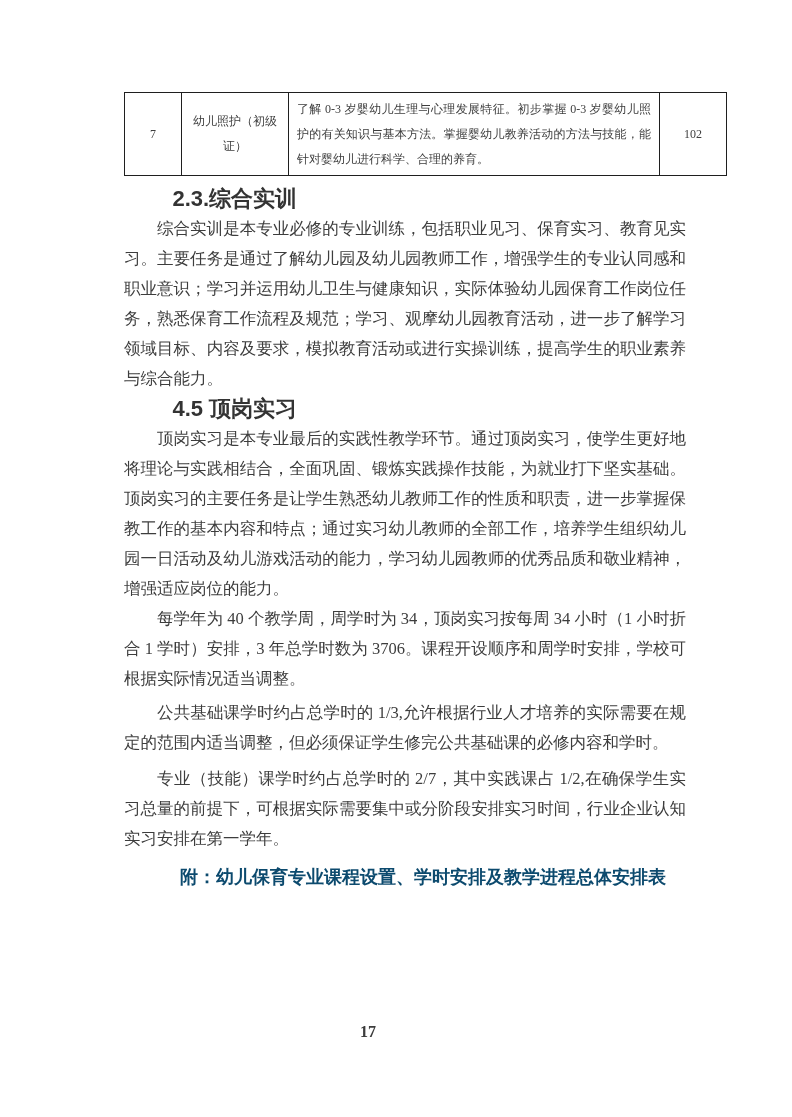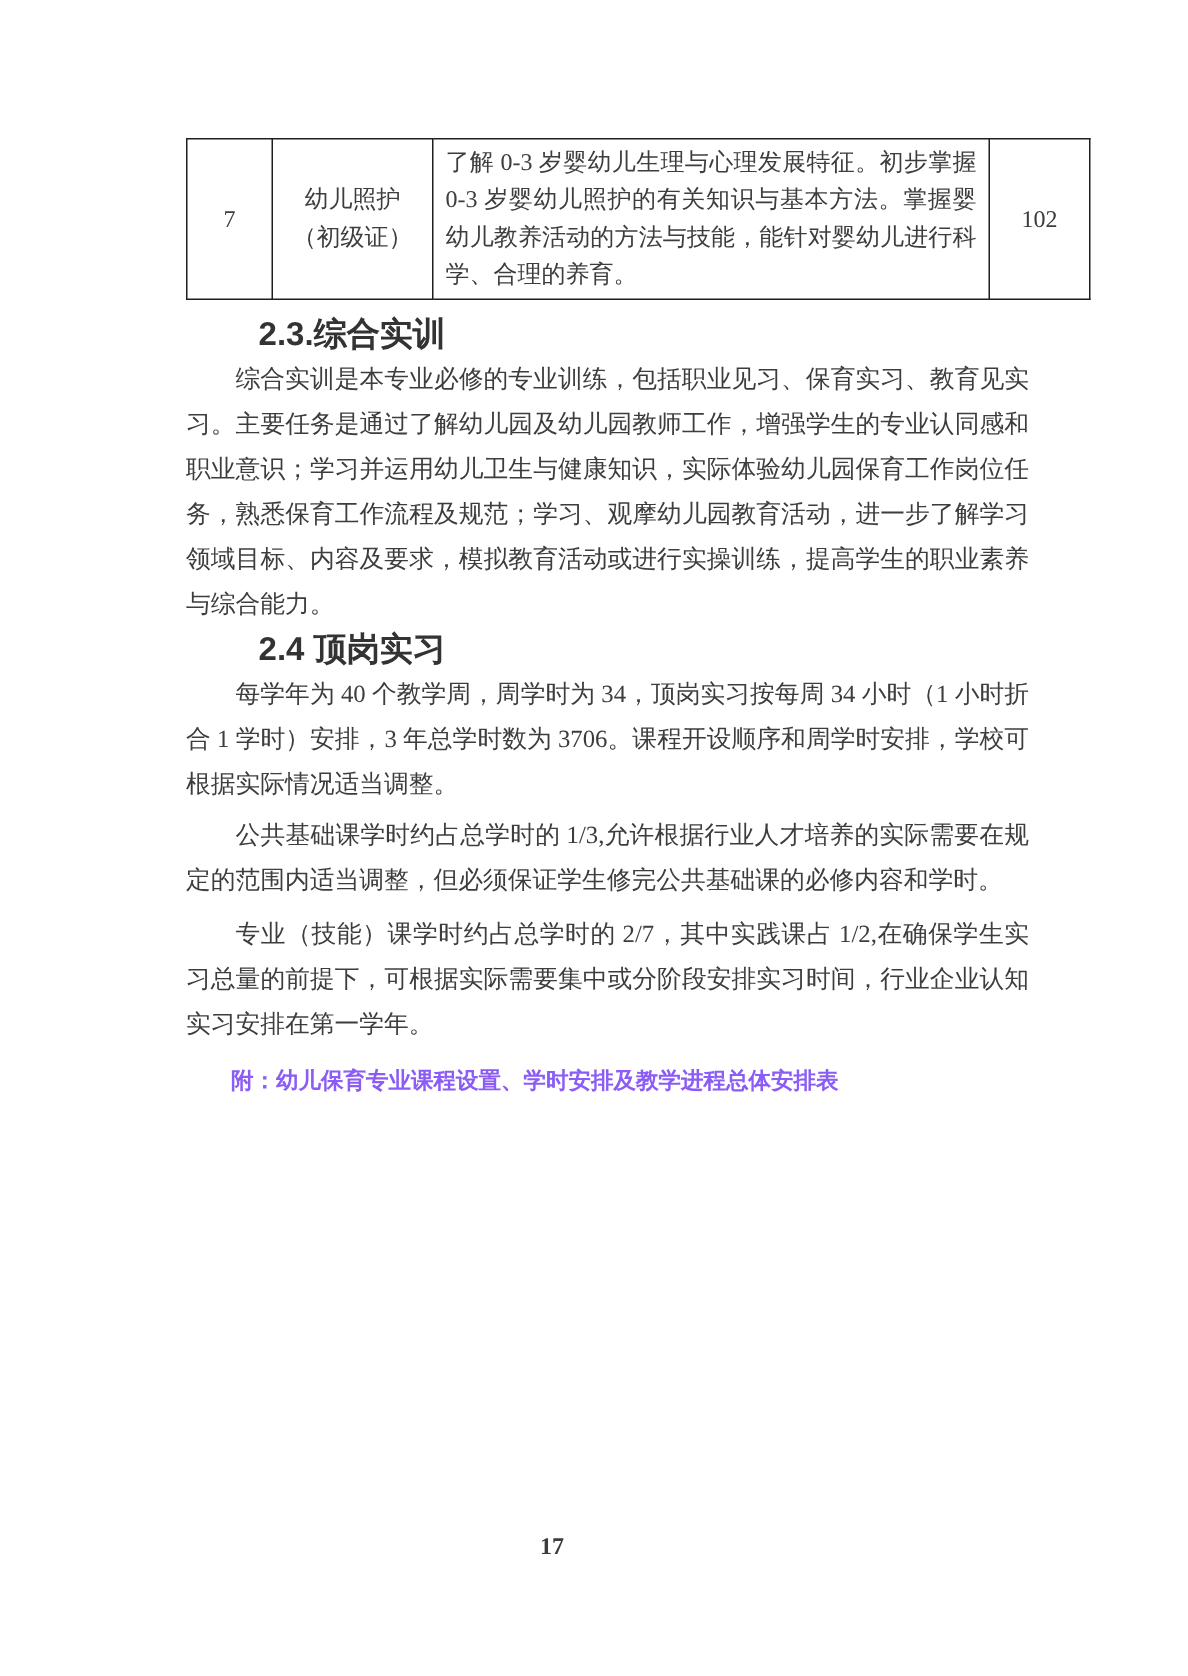--- a/index.html
+++ b/index.html
@@ -22,21 +22,21 @@
     width: 562px;
   }
   table.course-table {
     border-collapse: collapse;
     width: 562px;
     table-layout: fixed;
     color: #3d3d3d;
   }
   table.course-table td {
     border: 1.4px solid #1f1f1f;
-    font-size: 16px;
+    font-size: 12px;
     line-height: 25px;
     vertical-align: middle;
   }
   td.cell-num    { width: 54px;  text-align: center; }
   td.cell-name   { width: 90px;  text-align: center; padding: 16px 8px; }
   td.cell-desc   { width: 354px; text-align: justify; text-justify: inter-ideograph; padding: 3px 8px; }
   td.cell-hours  { width: 64px;  text-align: center; }
 
   .heading {
     font-family: "Liberation Sans", "DejaVu Sans", sans-serif;
@@ -60,25 +60,26 @@
     margin: 0;
     word-break: break-all;
   }
   .p-7-2 { margin-top: 4px; }
   .p-7-3 { margin-top: 6px; }
   .p-7-4 { margin-top: 8px; }
 
   .appendix {
     font-family: "Liberation Sans", "DejaVu Sans", sans-serif;
     font-weight: bold;
-    font-size: 15px;
+    font-size: 18px;
     line-height: 30px;
     text-indent: 2em;
-    color: #8b5cf6;
+    color: #0c4a6e;
     margin: 8px 0 0 0;
+    text-align: center;
   }
   .page-footer {
     position: absolute;
     left: 0;
     top: 1023px;
     width: 736px;
     text-align: center;
     font-size: 16px;
     font-weight: bold;
     color: #3d3d3d;
@@ -97,22 +98,23 @@
       <td class="cell-desc">了解 0-3 岁婴幼儿生理与心理发展特征。初步掌握 0-3 岁婴幼儿照护的有关知识与基本方法。掌握婴幼儿教养活动的方法与技能，能针对婴幼儿进行科学、合理的养育。</td>
       <td class="cell-hours">102</td>
     </tr>
   </tbody>
     </table>
 
   <p class="heading h-2-3">2.3.综合实训</p>
 
   <p class="para">综合实训是本专业必修的专业训练，包括职业见习、保育实习、教育见实习。主要任务是通过了解幼儿园及幼儿园教师工作，增强学生的专业认同感和职业意识；学习并运用幼儿卫生与健康知识，实际体验幼儿园保育工作岗位任务，熟悉保育工作流程及规范；学习、观摩幼儿园教育活动，进一步了解学习领域目标、内容及要求，模拟教育活动或进行实操训练，提高学生的职业素养与综合能力。</p>
 
-  <p class="heading h-2-4">2.4 顶岗实习</p>
+  <p class="heading h-2-4">4.5 顶岗实习</p>
 
+  <p class="para">顶岗实习是本专业最后的实践性教学环节。通过顶岗实习，使学生更好地将理论与实践相结合，全面巩固、锻炼实践操作技能，为就业打下坚实基础。顶岗实习的主要任务是让学生熟悉幼儿教师工作的性质和职责，进一步掌握保教工作的基本内容和特点；通过实习幼儿教师的全部工作，培养学生组织幼儿园一日活动及幼儿游戏活动的能力，学习幼儿园教师的优秀品质和敬业精神，增强适应岗位的能力。</p>
 
 
   <p class="para">每学年为 40 个教学周，周学时为 34，顶岗实习按每周 34 小时（1 小时折合 1 学时）安排，3 年总学时数为 3706。课程开设顺序和周学时安排，学校可根据实际情况适当调整。</p>
 
   <p class="para p-7-2">公共基础课学时约占总学时的 1/3,允许根据行业人才培养的实际需要在规定的范围内适当调整，但必须保证学生修完公共基础课的必修内容和学时。</p>
 
   <p class="para p-7-3">专业（技能）课学时约占总学时的 2/7，其中实践课占 1/2,在确保学生实习总量的前提下，可根据实际需要集中或分阶段安排实习时间，行业企业认知实习安排在第一学年。</p>
 
 
   <p class="appendix">附：幼儿保育专业课程设置、学时安排及教学进程总体安排表</p>

